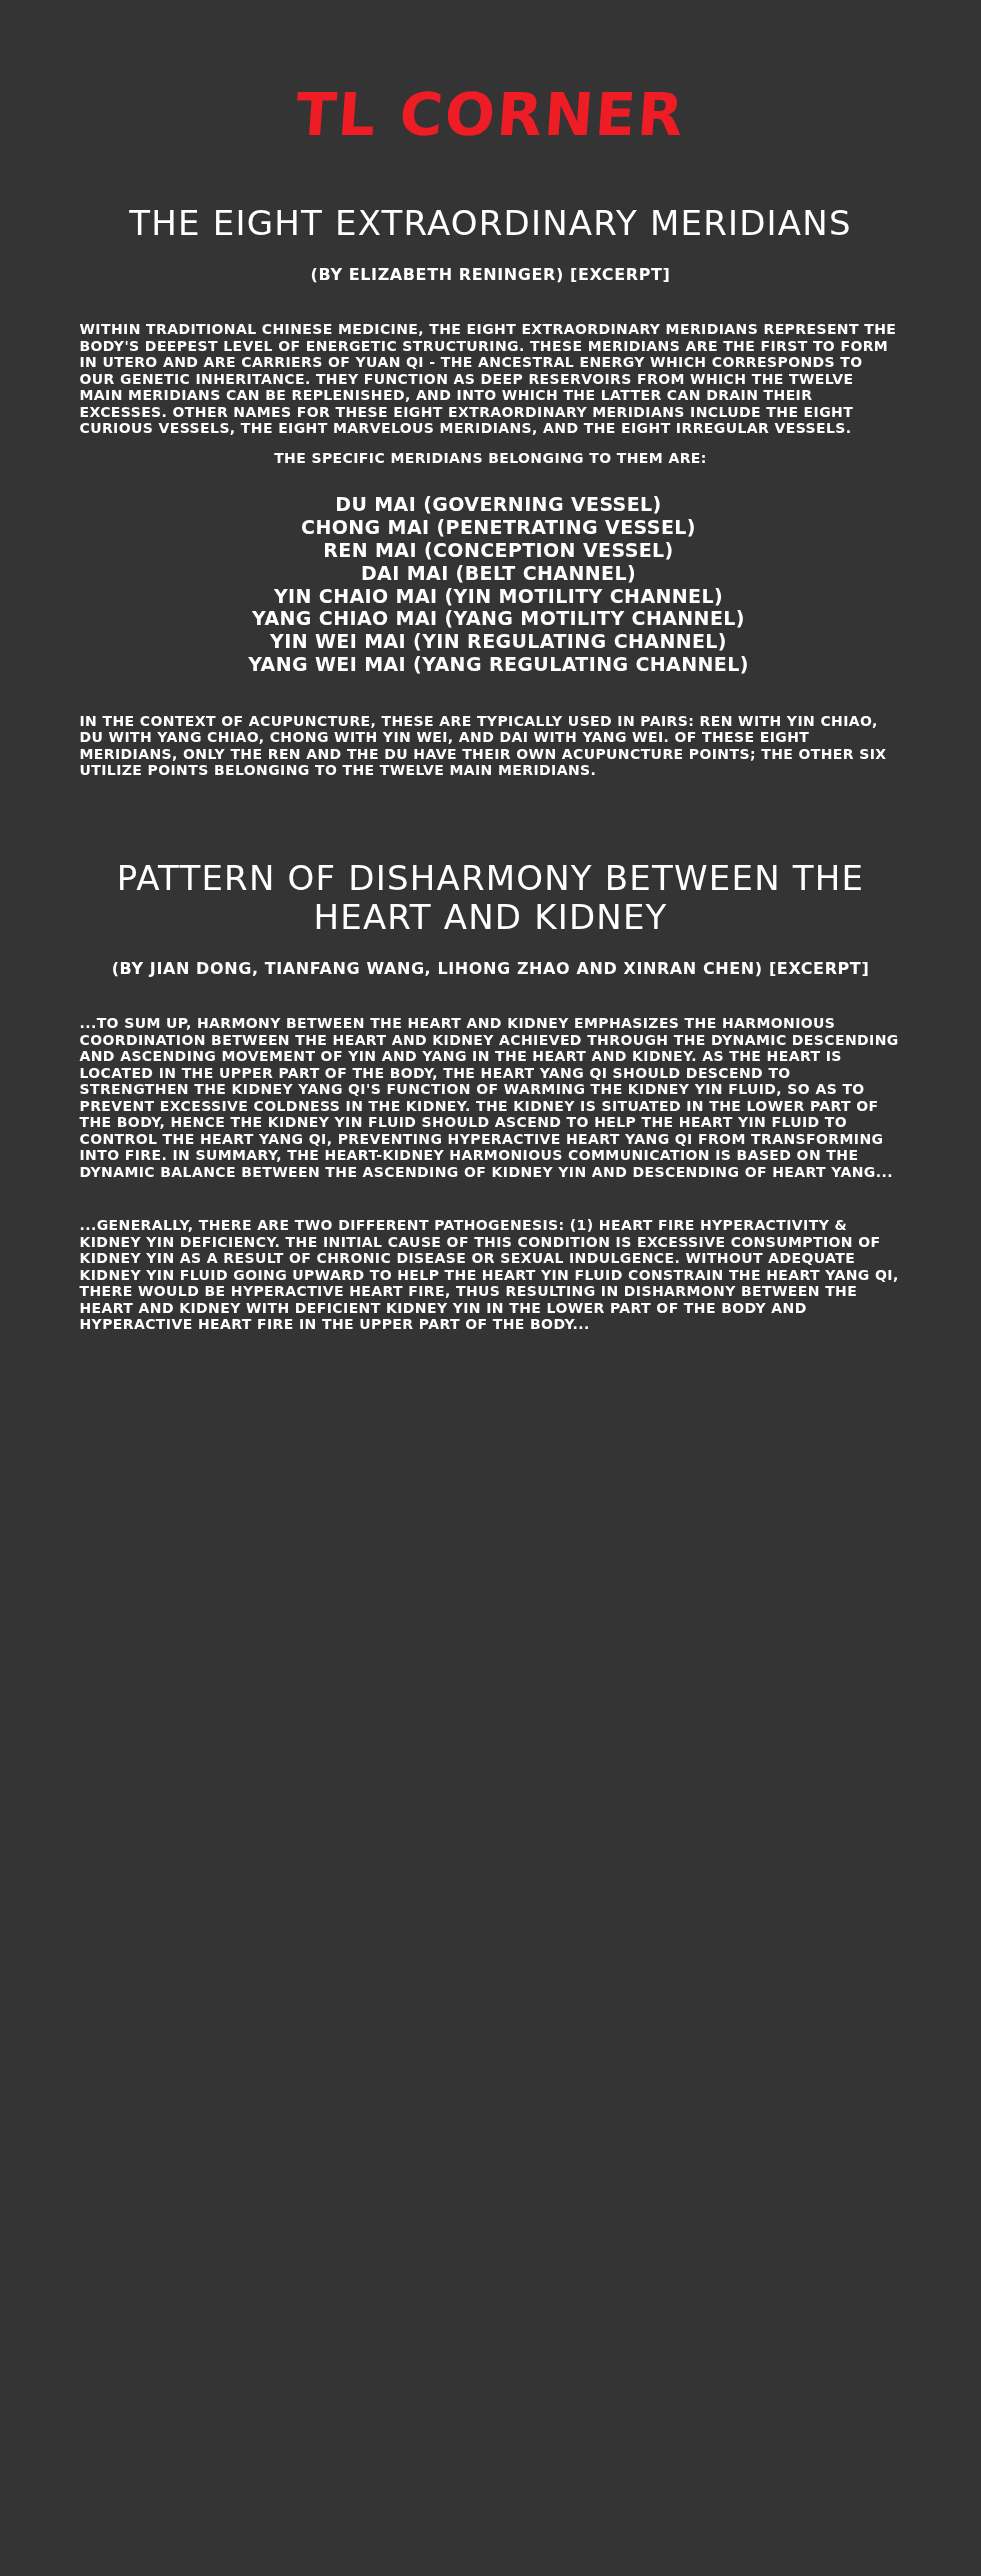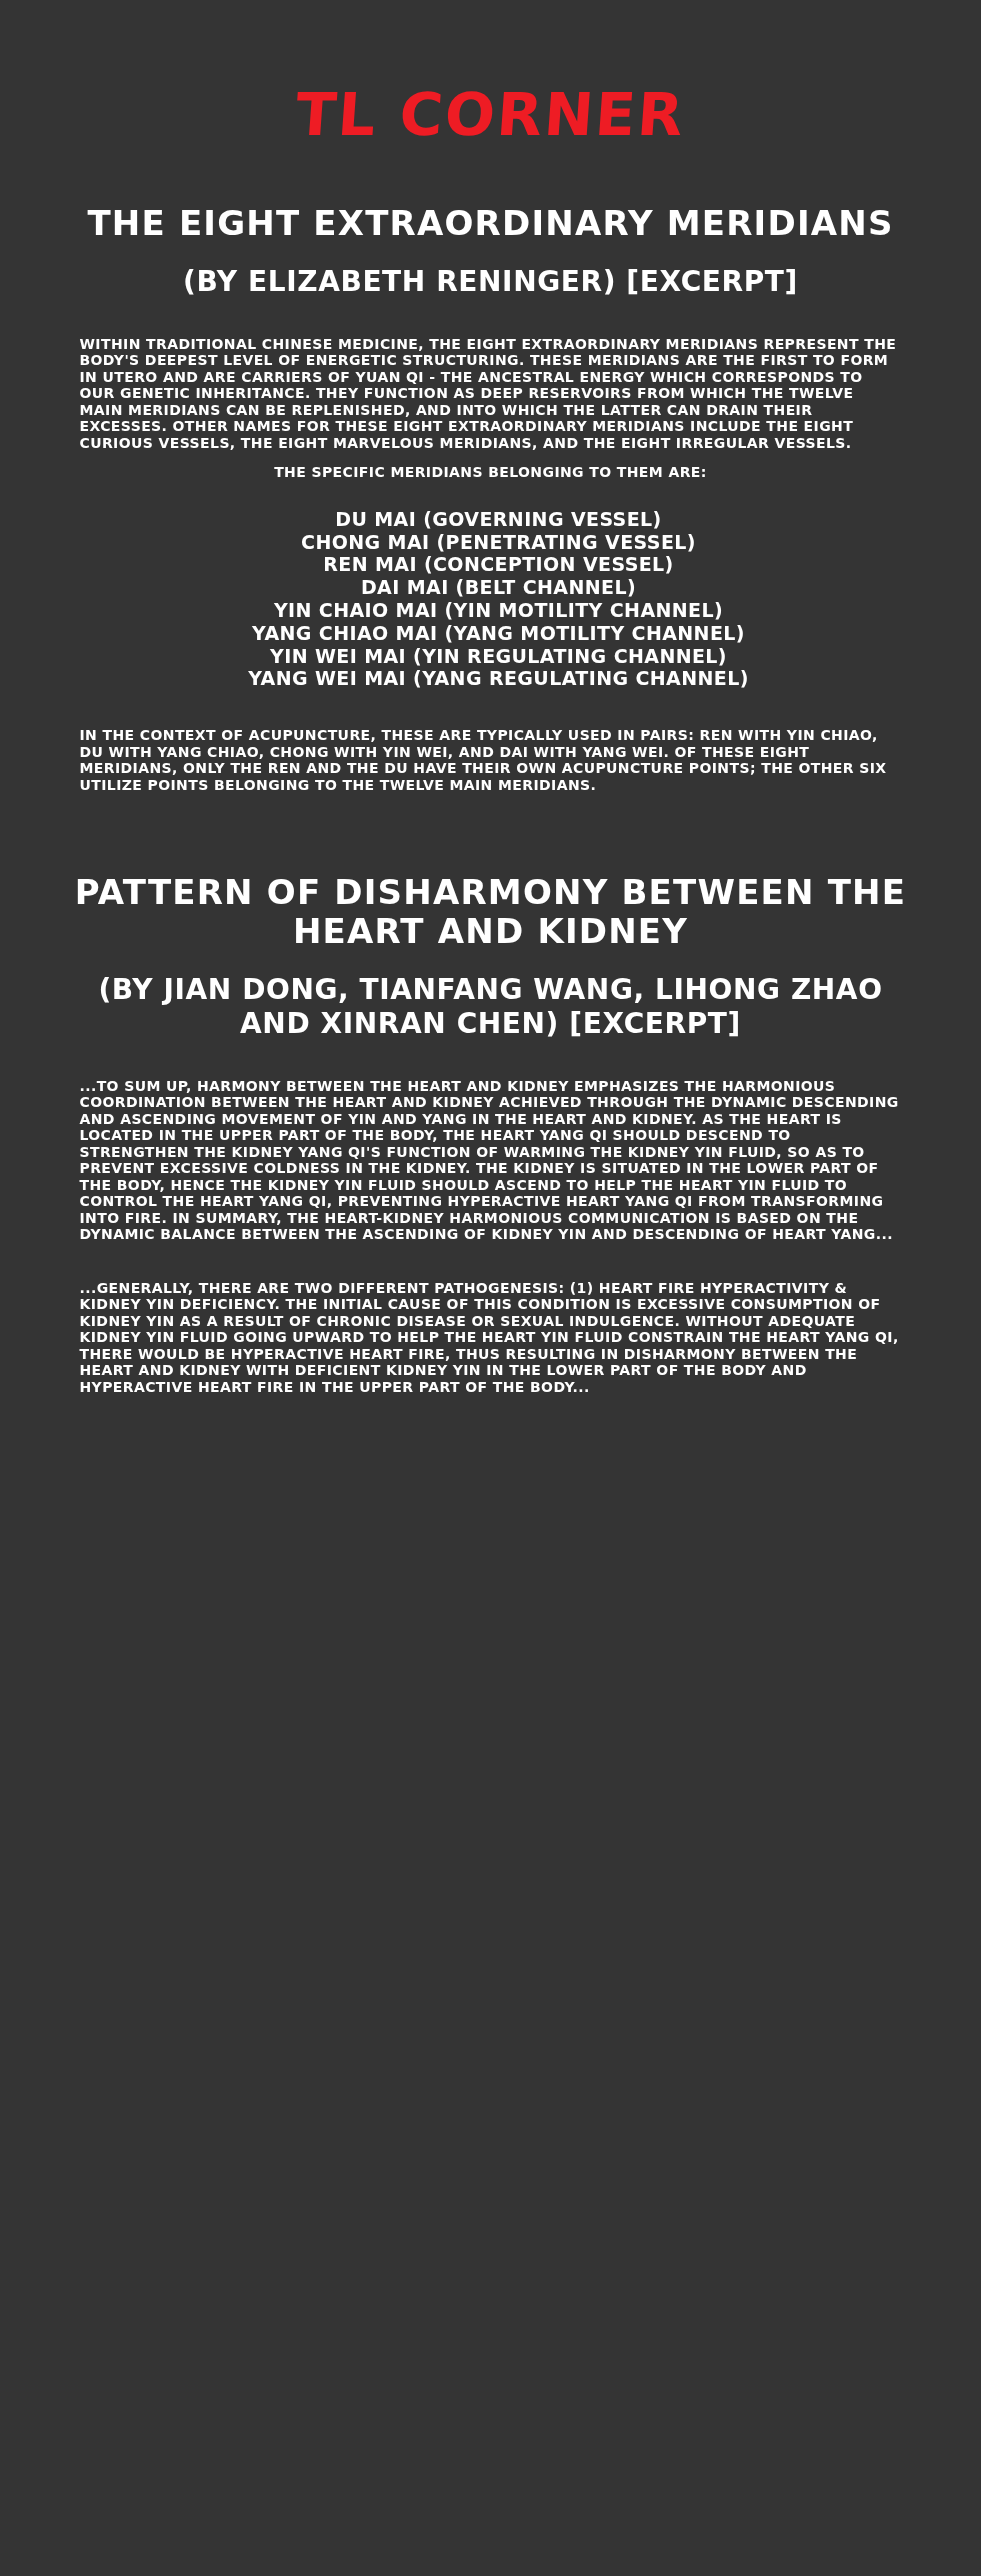--- a/index.html
+++ b/index.html
@@ -36,32 +36,32 @@
   }
   .section {
     width: 100%;
     display: flex;
     flex-direction: column;
     align-items: center;
   }
   .section-title {
     margin-top: 55px;
     font-size: 34px;
-    font-weight: bold;
+    font-weight: normal;
     letter-spacing: 1.2px;
     text-align: center;
     line-height: 1.15;
     text-transform: uppercase;
   }
   .section-title.small-gap {
     margin-top: 80px;
   }
   .section-byline {
     margin-top: 22px;
-    font-size: 28px;
+    font-size: 16px;
     font-weight: bold;
     letter-spacing: 0.6px;
     text-align: center;
     line-height: 1.2;
     text-transform: uppercase;
   }
   .para {
     margin-top: 37px;
     font-size: 14px;
     font-weight: bold;

